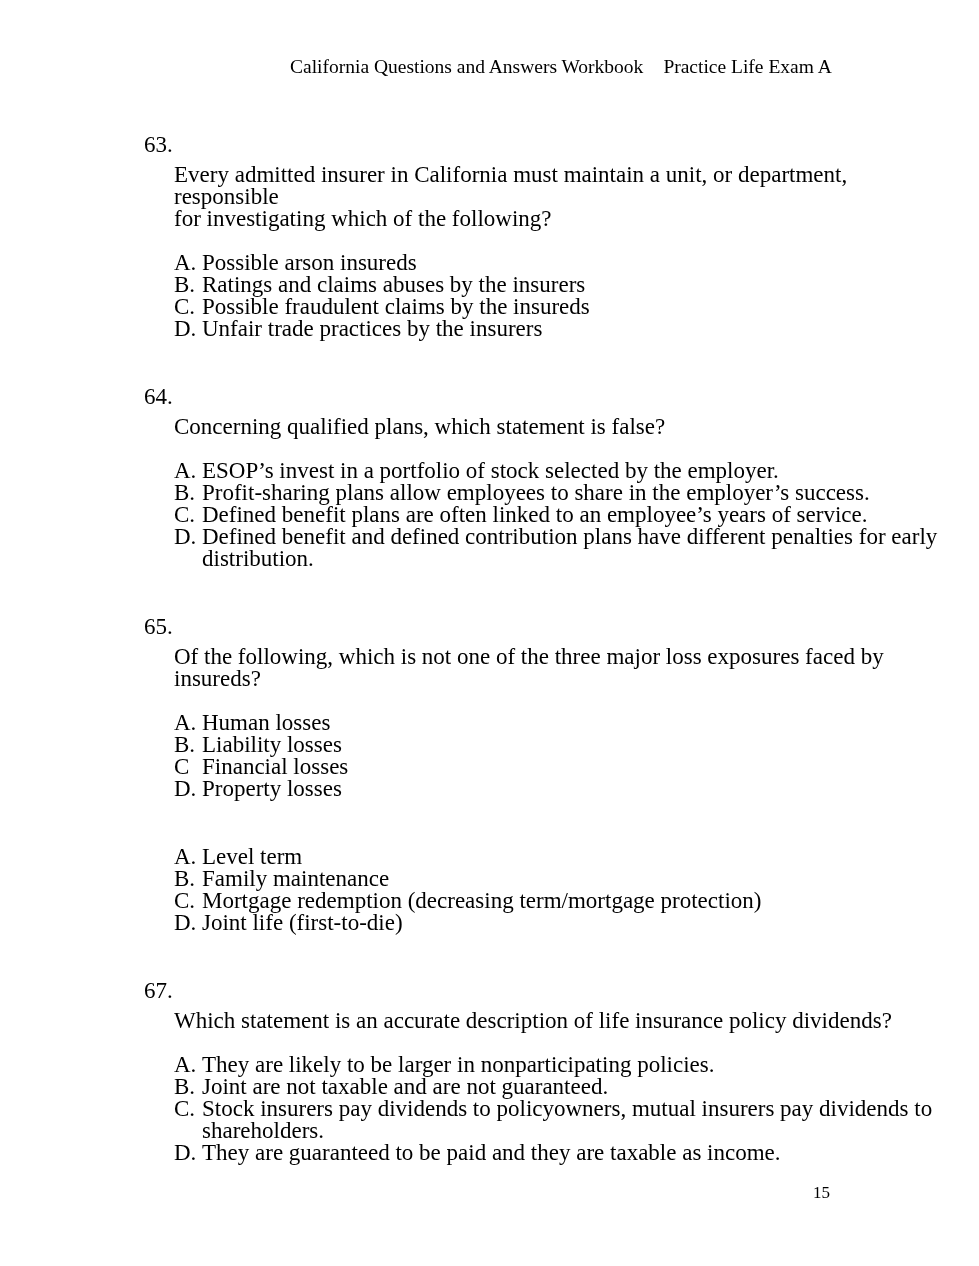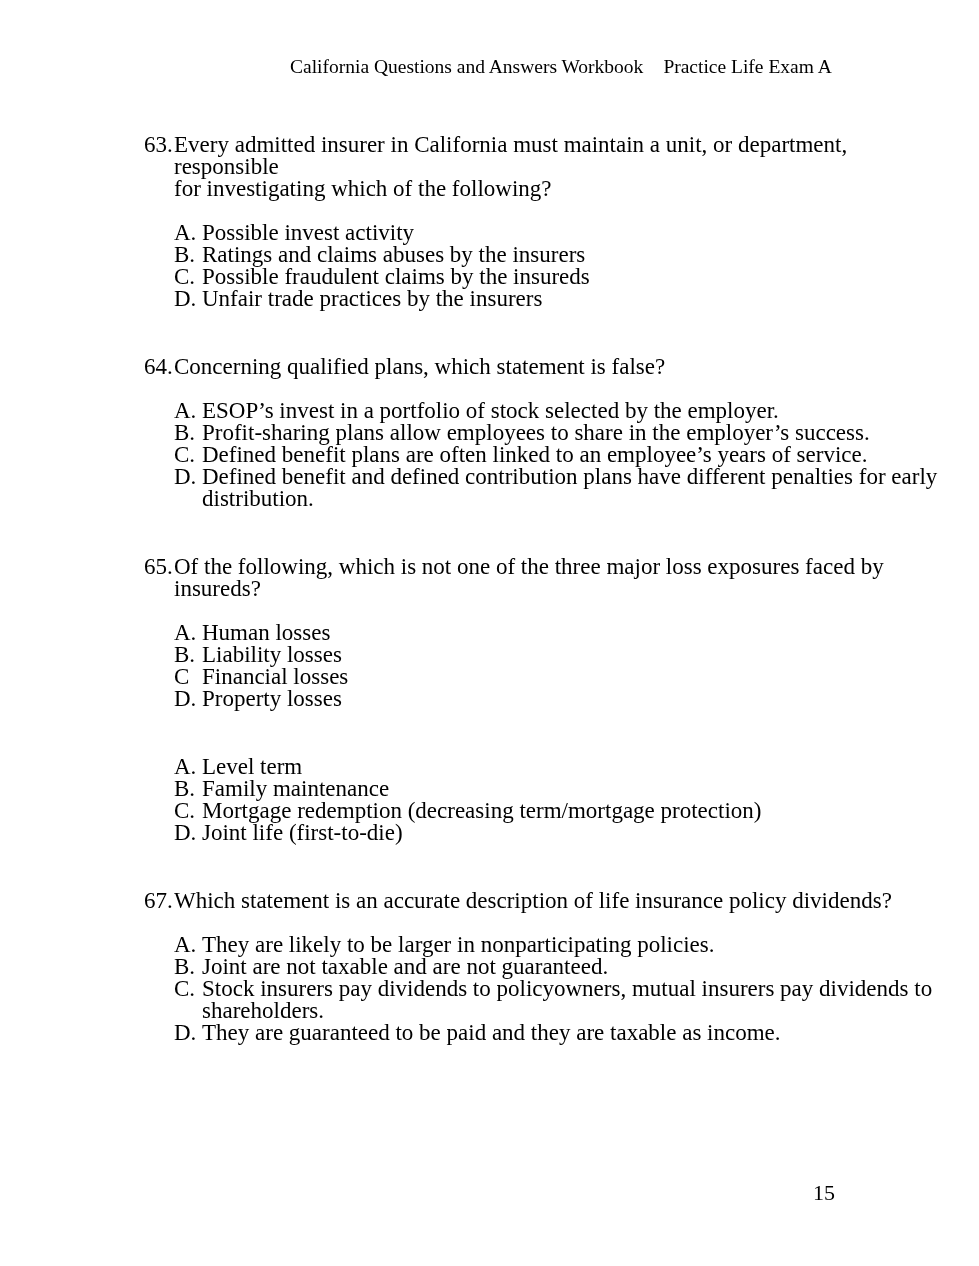--- a/index.html
+++ b/index.html
@@ -33,30 +33,30 @@
     position: absolute;
     left: 144px;
     top: 134px;
     width: 800px;
     font-size: 23px;
     line-height: 22px;
   }
   .question-block { margin-bottom: 46px; }
   .q-row { display: flex; }
   .q-num { flex: 0 0 30px; width: 30px; }
-  .q-text { white-space: pre-line; flex: 1; }
+  .q-text { white-space: pre-line; flex: 1; margin-top: 30px; }
   .options { margin-left: 30px; margin-top: 22px; }
   .opt-row { display: flex; }
   .opt-letter { flex: 0 0 28px; width: 28px; }
   .opt-text { white-space: pre-line; flex: 1; }
   .page-number {
     position: absolute;
     left: 813px;
     top: 1182px;
-    font-size: 22px;
+    font-size: 17px;
     line-height: 22px;
   }
 </style>
 </head>
 <body>
 
 <div class="page">
 
   <div class="header">
     <span>California Questions and Answers Workbook</span><span class="header-gap"></span><span>Practice Life Exam A</span>
@@ -65,21 +65,21 @@
   <div class="content" id="questions">
       <div class="question-block">
         <div class="q-row">
           <span class="q-num">63.</span>
           <span class="q-text">Every admitted insurer in California must maintain a unit, or department, responsible
 for investigating which of the following?</span>
         </div>
         <div class="options">
           <div class="opt-row">
             <span class="opt-letter">A.</span>
-            <span class="opt-text">Possible invest activity</span>
+            <span class="opt-text">Possible arson insureds</span>
           </div>
           <div class="opt-row">
             <span class="opt-letter">B.</span>
             <span class="opt-text">Ratings and claims abuses by the insurers</span>
           </div>
           <div class="opt-row">
             <span class="opt-letter">C.</span>
             <span class="opt-text">Possible fraudulent claims by the insureds</span>
           </div>
           <div class="opt-row">

